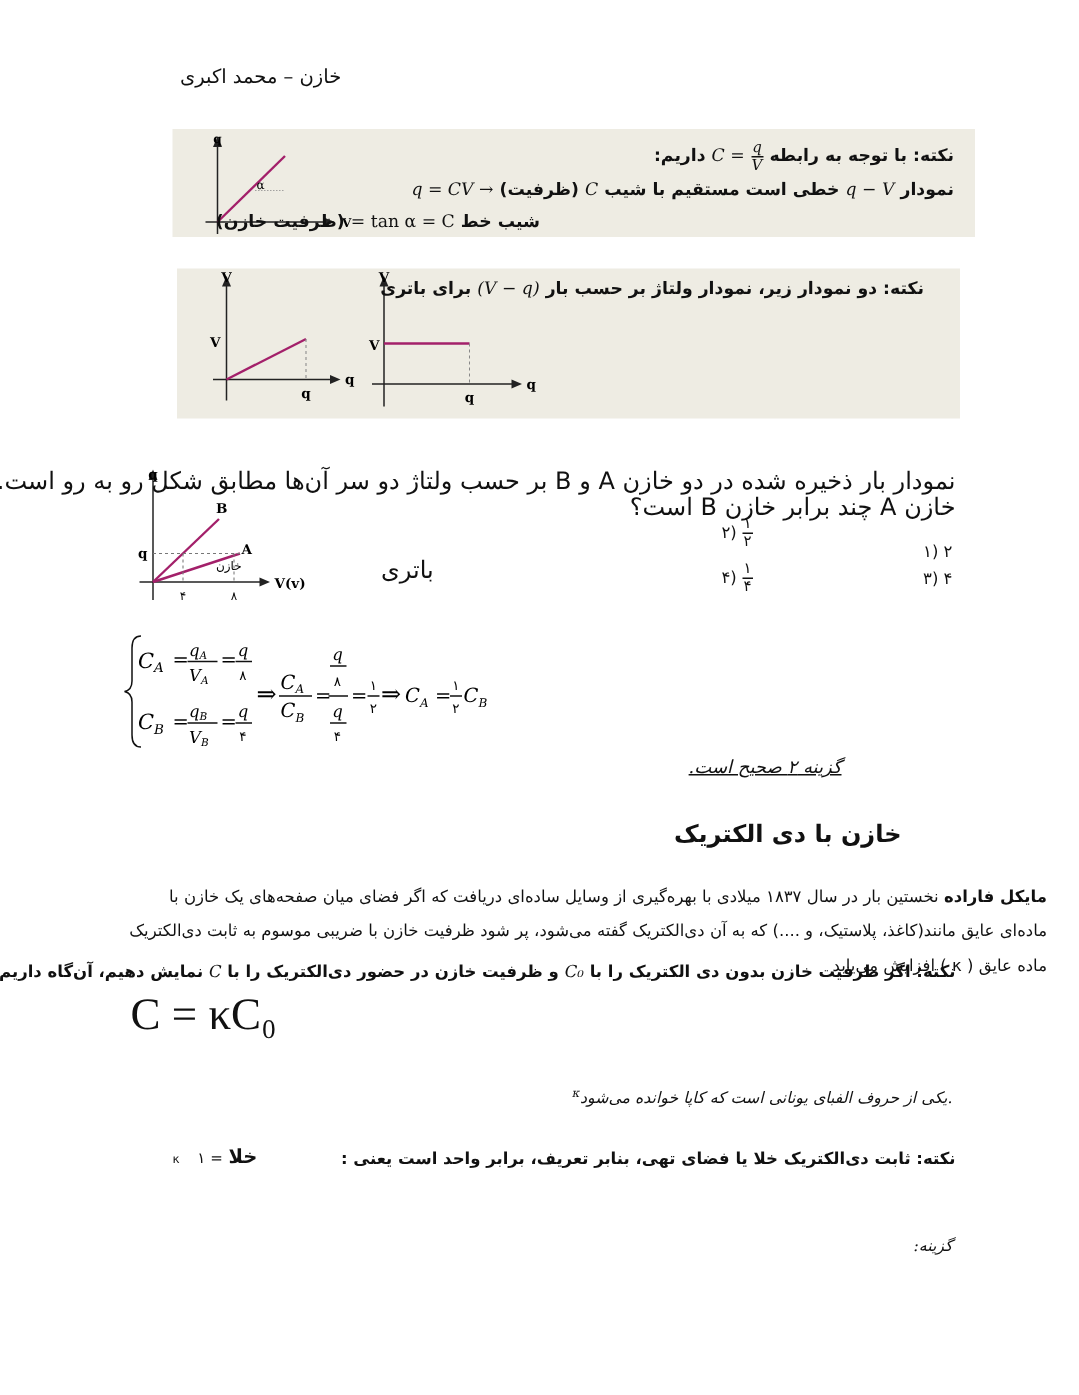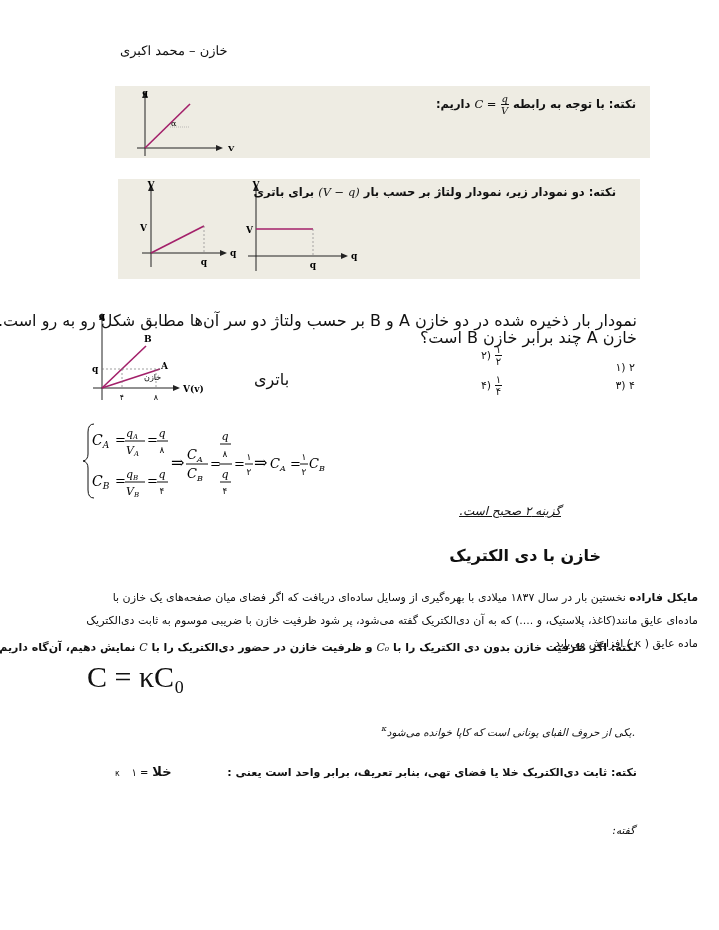--- a/index.html
+++ b/index.html
@@ -53,20 +53,33 @@
   <div class="abs note-line rtl" style="right:14px;top:7px;">
     <span>نکته: با توجه به رابطه</span>
     <span dir="ltr" style="display:inline-block;vertical-align:middle;">
       <span class="math">C =</span>
       <span class="frac math">
           <span class="num">q</span>
           <span>V</span>
         </span>
     </span>
     <span>داریم:</span>
+  </div>
+  <div class="abs note-line rtl" style="right:14px;top:33px;">
+    <span>نمودار</span>
+    <span class="math" dir="ltr">q − V</span>
+    <span>خطی است مستقیم با شیب</span>
+    <span class="math">C</span>
+    <span>(ظرفیت)</span>
+    <span class="math" dir="ltr">q = CV →</span>
+  </div>
+  <div class="abs note-line rtl" style="right:290px;top:54px;">
+    <span>شیب خط</span>
+    <span class="math-up" dir="ltr">= tan α = C</span>
+    <span>(ظرفیت خازن)</span>
   </div>
 </div>
 
 <div class="abs note-box box2">
   <svg class="abs" style="left:0;top:0" width="240" height="100">
 
     <g>
       <line x1="33" y1="10" x2="33" y2="88" stroke="#222"></line>
       <polygon points="33,5 30,12 36,12" fill="#222"></polygon>
       <line x1="24" y1="74" x2="104" y2="74" stroke="#222"></line>
@@ -216,13 +229,13 @@
   <span style="font-size:8px;vertical-align:super;">κ</span><span>یکی از حروف الفبای یونانی است که کاپا خوانده می‌شود.</span>
 </div>
 
 <div class="abs note-line rtl" style="right:82px;top:766px;font-size:11px;">نکته: ثابت دی‌الکتریک خلا یا فضای تهی، بنابر تعریف، برابر واحد است یعنی :</div>
 <div class="abs" style="left:115px;top:764px;font-size:12px;white-space:nowrap;">
   <span style="font-size:8px;">κ</span>
   <span class="bold" style="font-size:13px;">خلا</span>
   <span style="font-size:10px;margin-left:8px;">= ۱</span>
 </div>
 
-<div class="abs footnote rtl" style="right:84px;top:824px;">گفته:</div>
+<div class="abs footnote rtl" style="right:84px;top:824px;">گزینه:</div>
 
 </body></html>

